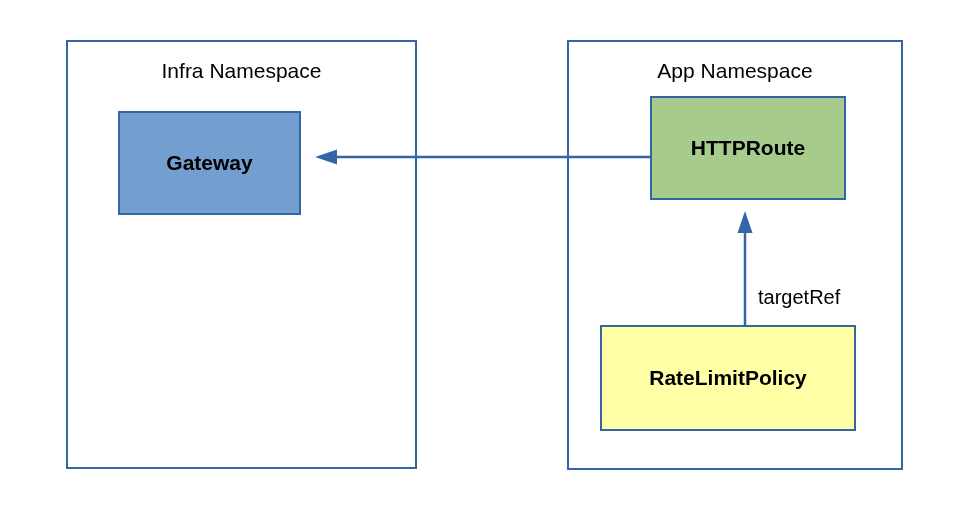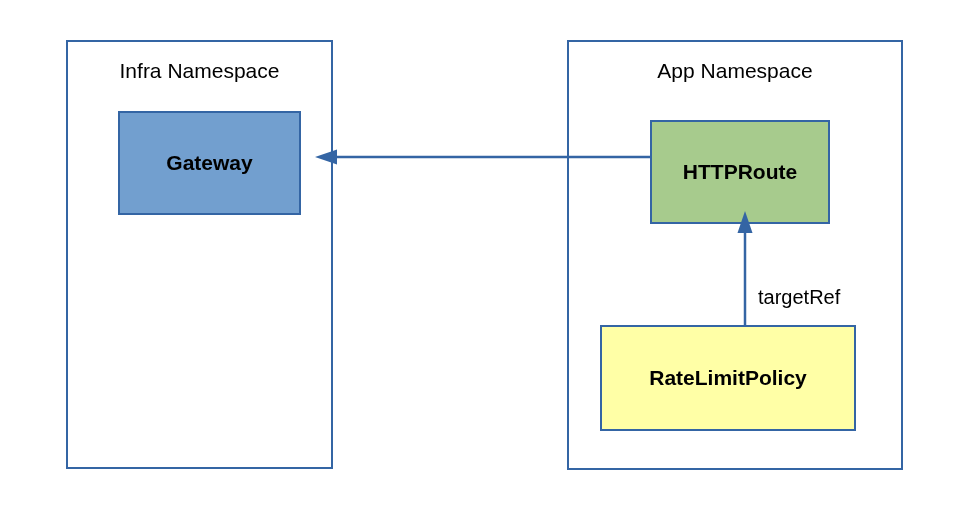--- a/index.html
+++ b/index.html
@@ -11,38 +11,38 @@
     background: #ffffff;
     font-family: "Liberation Sans", sans-serif;
     color: var(--text);
     overflow: hidden;
   }
   .namespace {
     position: absolute;
     border: 2px solid var(--outline);
     background: #ffffff;
   }
-  .ns-infra { left: 66px; top: 40px; width: 267px; height: 429px; }
+  .ns-infra { left: 66px; top: 40px; width: 351px; height: 429px; }
   .ns-app   { left: 567px; top: 40px; width: 336px; height: 430px; }
   .ns-title {
     margin-top: 17px;
     text-align: center;
     font-size: 21px;
     font-weight: 400;
     line-height: 1.1;
   }
   .node {
     position: absolute;
     display: flex; align-items: center; justify-content: center;
     border: 2px solid var(--outline);
     font-size: 21px; font-weight: 700;
     text-align: center;
   }
   .node-gateway         { left: 118px; top: 111px; width: 183px; height: 104px; }
-  .node-httproute       { left: 650px; top: 120px; width: 180px; height: 104px; }
+  .node-httproute       { left: 650px; top: 96px; width: 196px; height: 104px; }
   .node-ratelimitpolicy { left: 600px; top: 325px; width: 256px; height: 106px; }
   .edges {
     position: absolute; inset: 0;
     width: 960px; height: 506px;
     pointer-events: none;
   }
   .edges line    { stroke: var(--outline); stroke-width: 2.5; }
   .edges polygon { fill: var(--outline); stroke: none; }
   .edge-label {
     position: absolute;

